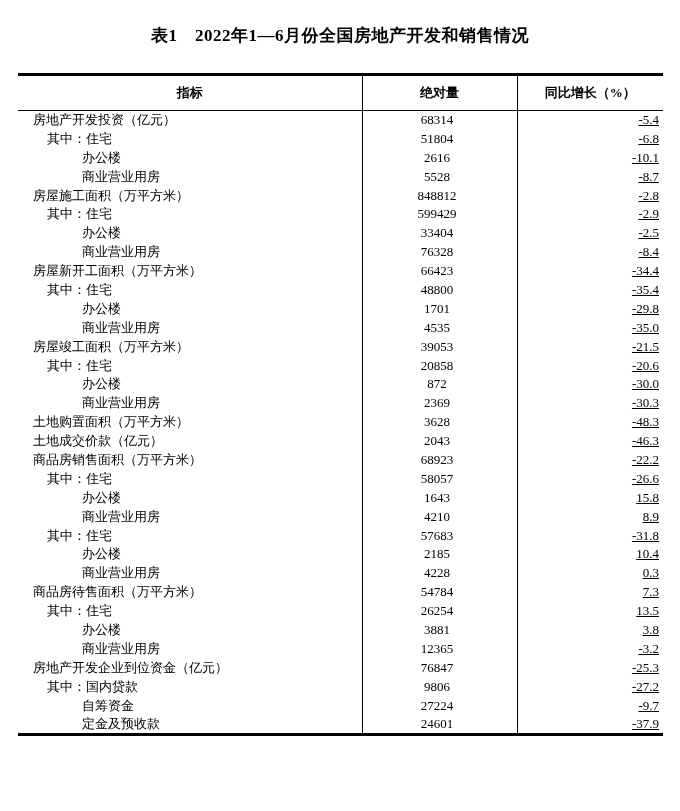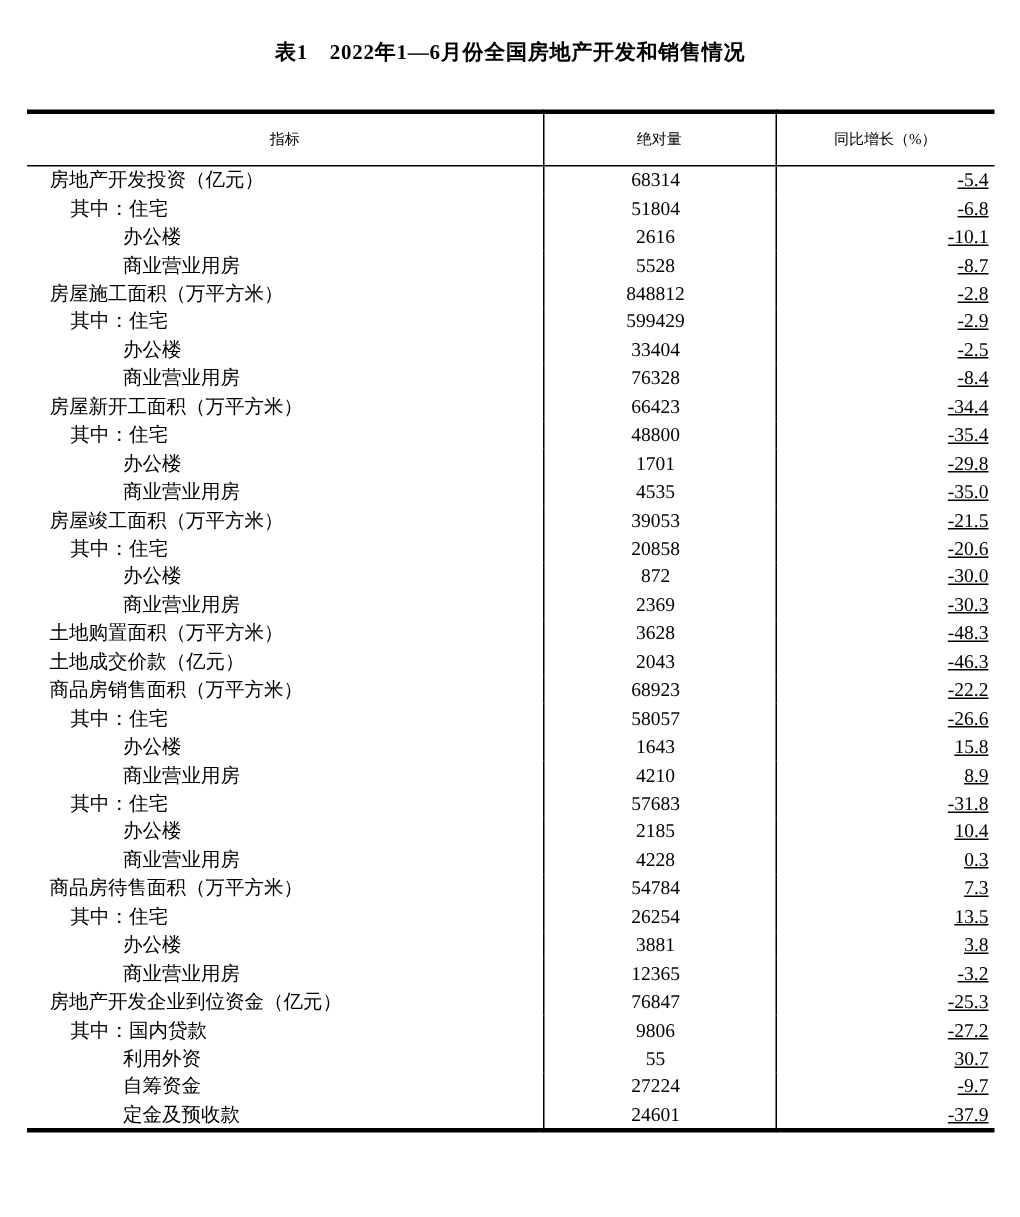--- a/index.html
+++ b/index.html
@@ -12,43 +12,43 @@
     height: 811px;
     color: #000;
     font-family: "Liberation Serif", "DejaVu Serif", serif;
     overflow: hidden;
   }
   .page-title {
     padding-top: 26px;
     height: 19px;
     line-height: 19px;
     text-align: center;
-    font-size: 14px;
+    font-size: 17px;
     font-weight: bold;
     letter-spacing: 0.5px;
     white-space: pre;
   }
   table.stats {
     border-collapse: collapse;
     table-layout: fixed;
     width: 645px;
     margin: 28px 17px 0 18px;
     border-top: 3px solid #000;
     border-bottom: 3px solid #000;
   }
   table.stats col.c1 { width: 344px; }
   table.stats col.c2 { width: 155px; }
   table.stats col.c3 { width: 146px; }
   thead tr {
     height: 36px;
     border-bottom: 1px solid #000;
   }
   thead th {
-    font-weight: normal;
-    font-size: 10px;
+    font-weight: bold;
+    font-size: 13px;
     text-align: center;
     padding: 0;
   }
   thead th.v, tbody td.v {
     border-right: 1px solid #000;
   }
   tbody tr { height: 18.9px; }
   tbody td {
     font-size: 13px;
     padding: 0;
@@ -238,25 +238,20 @@
         <td class="label-cell v ind0">房地产开发企业到位资金（亿元）</td>
         <td class="num-cell v">76847</td>
         <td class="growth-cell">-25.3</td>
       </tr>
       <tr>
         <td class="label-cell v ind1">其中：国内贷款</td>
         <td class="num-cell v">9806</td>
         <td class="growth-cell">-27.2</td>
       </tr>
       <tr>
-        <td class="label-cell v ind2">利用外资</td>
-        <td class="num-cell v">55</td>
-        <td class="growth-cell">30.7</td>
-      </tr>
-      <tr>
         <td class="label-cell v ind2">自筹资金</td>
         <td class="num-cell v">27224</td>
         <td class="growth-cell">-9.7</td>
       </tr>
       <tr>
         <td class="label-cell v ind2">定金及预收款</td>
         <td class="num-cell v">24601</td>
         <td class="growth-cell">-37.9</td>
       </tr>
     </tbody>

